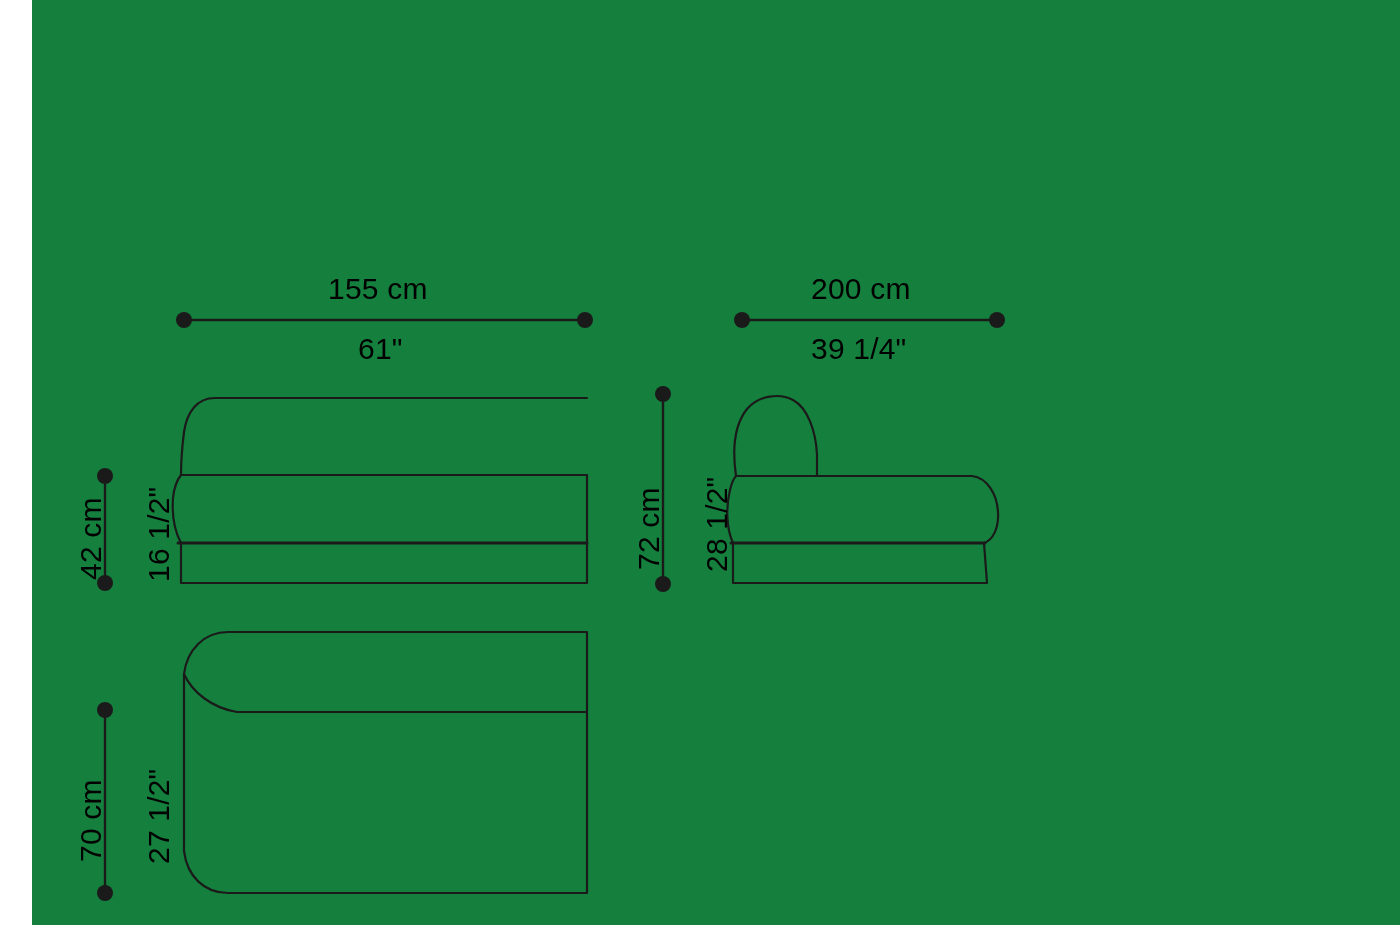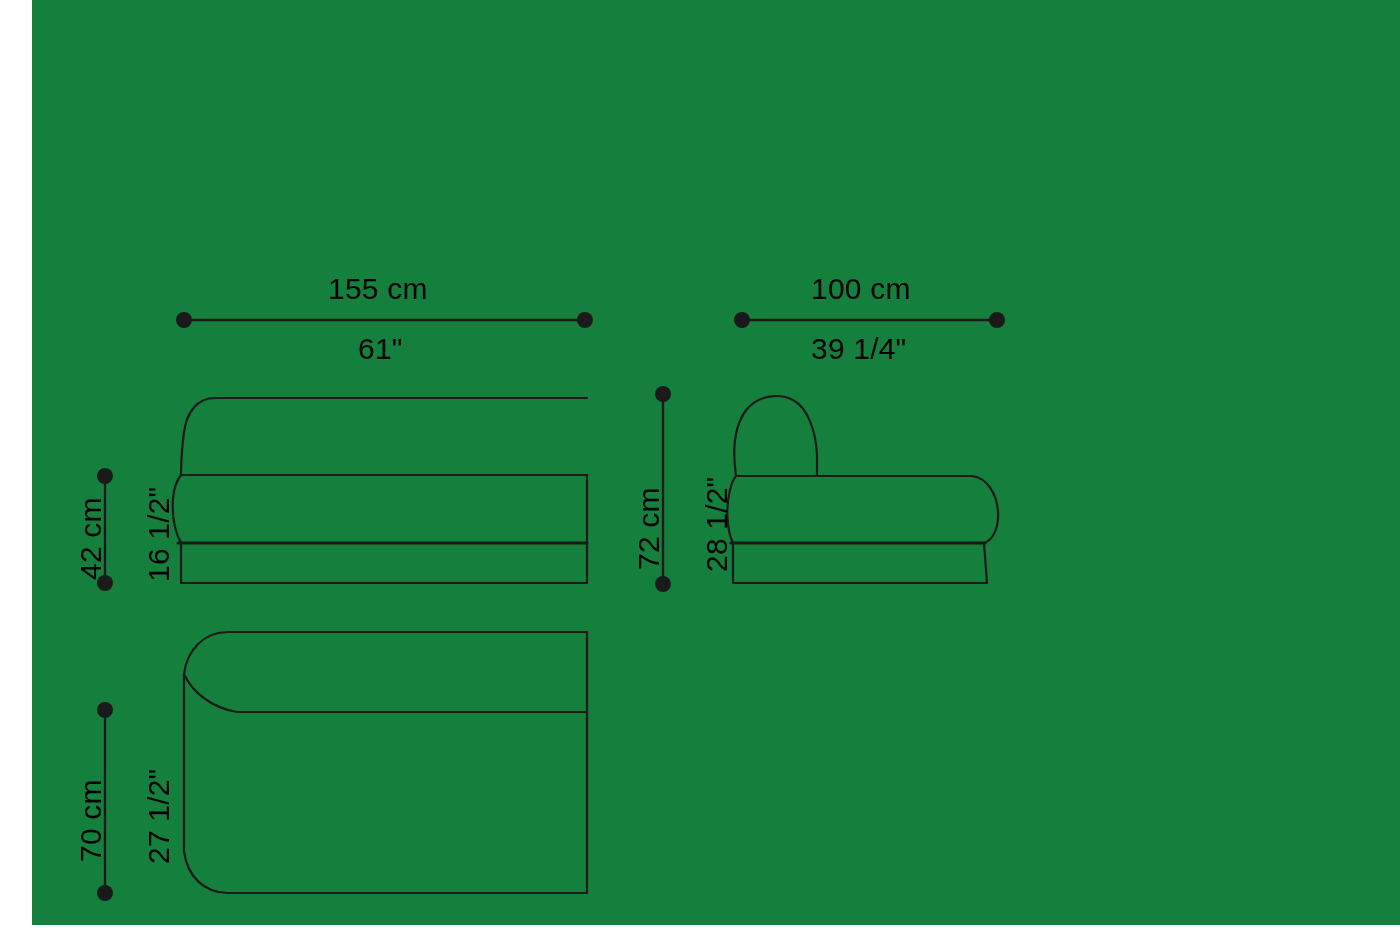--- a/index.html
+++ b/index.html
@@ -139,21 +139,21 @@
 
       <path d="M 555 712
                L 205 712
                C 180 708 160 692 152 674"></path>
     </g>
   </svg>
 
   <div class="dim-label" style="left:296px; top:274px;">155 cm</div>
   <div class="dim-label" style="left:326px; top:334px;">61"</div>
 
-  <div class="dim-label" style="left:779px; top:274px;">100 cm</div>
+  <div class="dim-label" style="left:779px; top:274px;">200 cm</div>
   <div class="dim-label" style="left:779px; top:334px;">39 1/4"</div>
 
   <div class="dim-label rot" style="left:44px; top:580px;">42 cm</div>
   <div class="dim-label rot" style="left:112px; top:582px;">16 1/2"</div>
 
   <div class="dim-label rot" style="left:602px; top:570px;">72 cm</div>
   <div class="dim-label rot" style="left:670px; top:572px;">28 1/2"</div>
 
   <div class="dim-label rot" style="left:44px; top:862px;">70 cm</div>
   <div class="dim-label rot" style="left:112px; top:864px;">27 1/2"</div>

